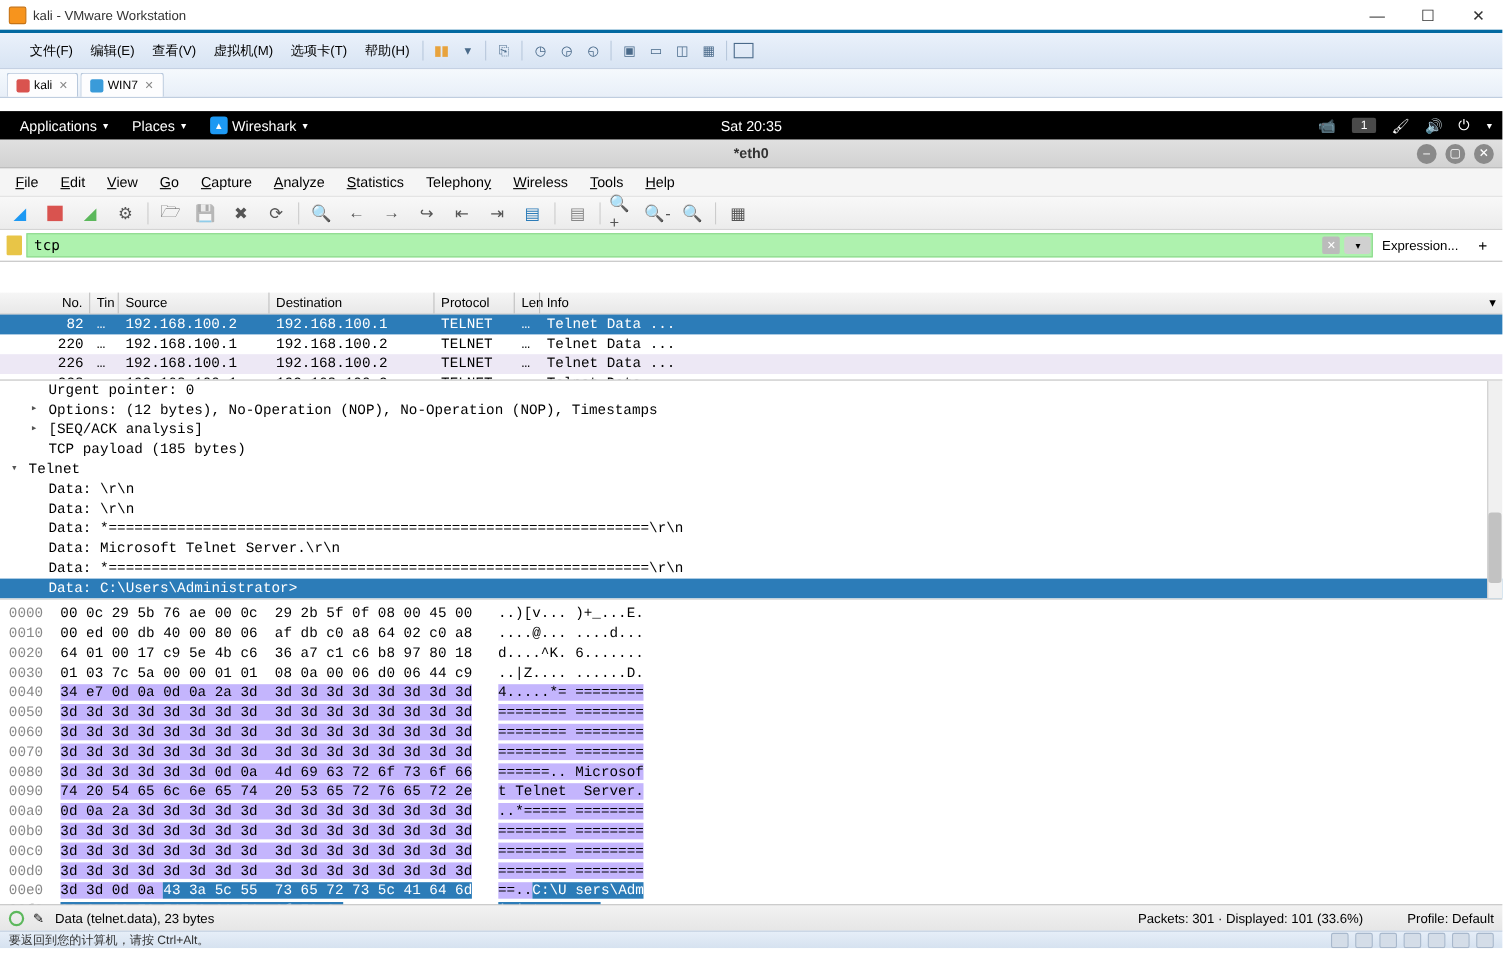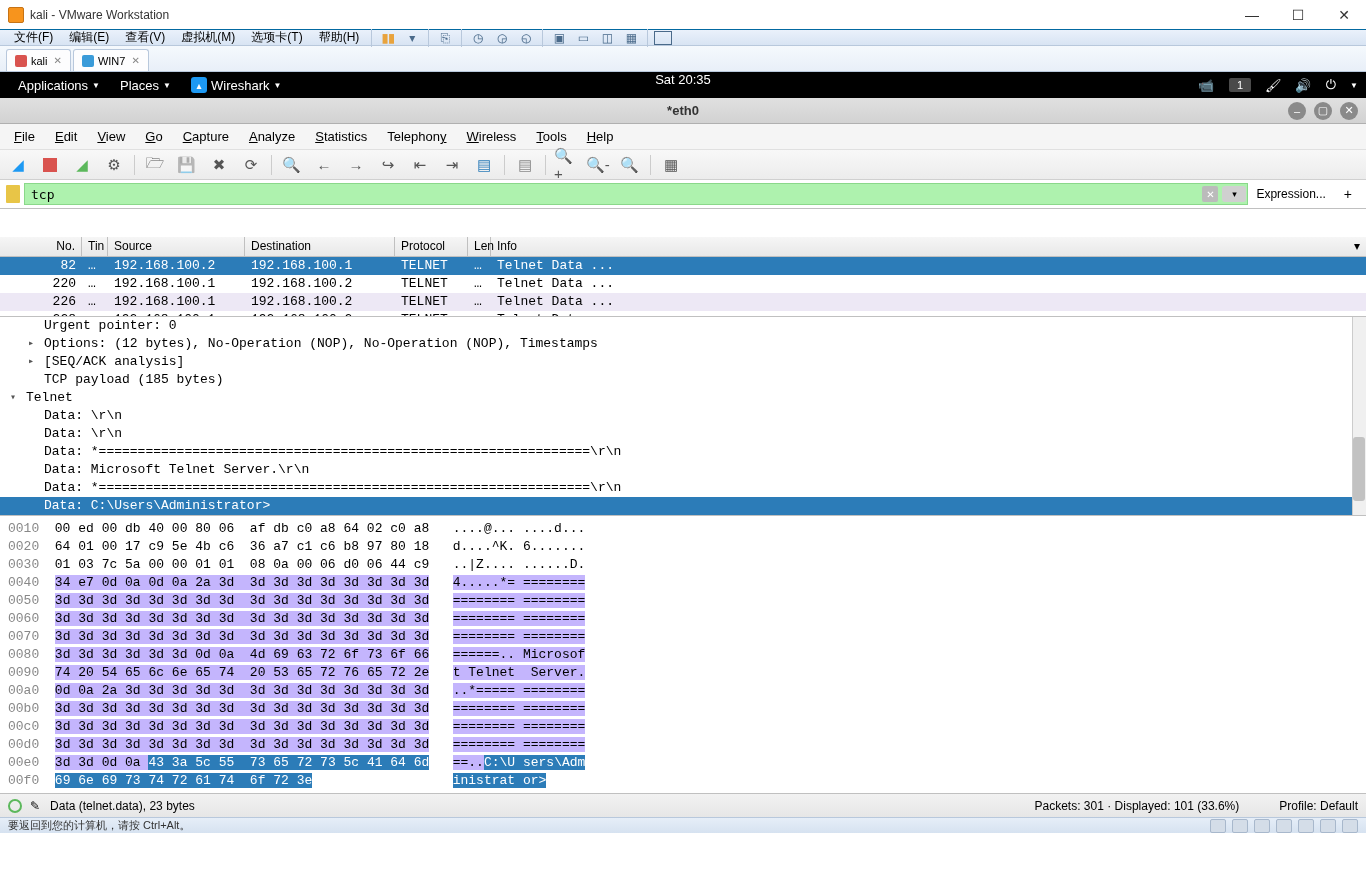--- a/index.html
+++ b/index.html
@@ -1,39 +1,39 @@
 <!DOCTYPE html>
 <html><head>
 <meta charset="utf-8">
 <style>
 * { margin: 0; padding: 0; box-sizing: border-box; }
 body { font-family: "Microsoft YaHei", Arial, sans-serif; font-size: 12px; background: #fff; overflow: hidden; }
 
 
-.vmware-title { height: 30px; background: #fff; border-bottom: 1px solid #0369a1; display: flex; align-items: center; padding: 0 8px; }
+.vmware-title { height: 30px; background: #fff; border-bottom: 3px solid #0369a1; display: flex; align-items: center; padding: 0 8px; }
 .vmware-title .vm-icon { width: 16px; height: 16px; background: #f7941d; border-radius: 2px; margin-right: 6px; border: 1px solid #c67315; }
 .vmware-title .title-text { flex: 1; color: #333; }
 .vmware-title .win-controls { display: flex; gap: 18px; }
 .vmware-title .win-btn { width: 28px; height: 20px; display: flex; align-items: center; justify-content: center; cursor: pointer; color: #333; font-size: 14px; }
 
 
-.vmware-menu { height: 16px; background: linear-gradient(#eaf1fb, #d8e4f3); border-bottom: 1px solid #b8c8dc; display: flex; align-items: center; padding: 0 6px; font-size: 12px; }
+.vmware-menu { height: 33px; background: linear-gradient(#eaf1fb, #d8e4f3); border-bottom: 1px solid #b8c8dc; display: flex; align-items: center; padding: 0 19px; font-size: 12px; }
 .vmware-menu .menu-item { padding: 2px 8px; cursor: pointer; }
 .vmware-menu .sep { width: 1px; height: 18px; background: #b8c8dc; margin: 0 4px; }
 .vmware-menu .tb-icon { width: 20px; height: 20px; display: flex; align-items: center; justify-content: center; color: #4a6a8a; margin: 0 2px; }
 
 
 .vmware-tabs { height: 26px; background: linear-gradient(#f5f9fd, #e8eff8); border-bottom: 1px solid #b8c8dc; display: flex; align-items: flex-end; padding: 0 6px; }
 .vm-tab { height: 22px; padding: 2px 8px; border: 1px solid #b8c8dc; border-bottom: none; border-radius: 3px 3px 0 0; margin-right: 2px; background: #fdfdfe; display: flex; align-items: center; gap: 4px; font-size: 11px; }
 .vm-tab .tab-icon { width: 12px; height: 12px; background: #d9534f; border-radius: 2px; }
 .vm-tab .tab-icon.win { background: #3a9bd9; }
 .vm-tab .close-x { color: #888; font-size: 10px; margin-left: 2px; }
 
 
-.kali-bar { height: 26px; background: #000; color: #fff; display: flex; padding: 0 8px; font-size: 13px; }
+.kali-bar { height: 26px; background: #000; color: #fff; display: flex; align-items: center; padding: 0 8px; font-size: 13px; margin-top: 12px; }
 .kali-bar .kali-item { padding: 0 10px; display: flex; align-items: center; gap: 4px; cursor: pointer; }
 .kali-bar .caret { font-size: 8px; }
 .kali-bar .shark { width: 16px; height: 16px; background: #1d99f3; border-radius: 3px; display: flex; align-items: center; justify-content: center; color: #fff; font-size: 10px; }
 .kali-bar .kali-center { position: absolute; left: 50%; transform: translateX(-50%); font-size: 13px; }
 .kali-bar .kali-right { margin-left: auto; display: flex; gap: 14px; align-items: center; }
 .kali-bar .badge { background: #4a4a4a; padding: 1px 8px; border-radius: 2px; font-size: 11px; }
 
 
 .ws-title { height: 26px; background: linear-gradient(#e0e0e0, #d2d2d2); display: flex; align-items: center; justify-content: center; position: relative; border-bottom: 1px solid #b0b0b0; }
 .ws-title .ws-title-text { font-size: 13px; font-weight: bold; color: #333; }
@@ -311,20 +311,21 @@
       <div class="dline" style="position: relative;"><span>Data: *===============================================================\r\n</span></div>
       <div class="dline selected" style="position: relative;"><span>Data: C:\Users\Administrator&gt;</span></div>
     </div>
   <div class="scrollbar">
     <div class="scroll-thumb"></div>
   </div>
 </div>
 
 <div class="hex">
   <div id="hex-lines">
+      <div class="hline"><span class="offset">0000</span>  00 0c 29 5b 76 ae 00 0c  29 2b 5f 0f 08 00 45 00   ..)[v... )+_...E.</div>
       <div class="hline"><span class="offset">0010</span>  00 ed 00 db 40 00 80 06  af db c0 a8 64 02 c0 a8   ....@... ....d...</div>
       <div class="hline"><span class="offset">0020</span>  64 01 00 17 c9 5e 4b c6  36 a7 c1 c6 b8 97 80 18   d....^K. 6.......</div>
       <div class="hline"><span class="offset">0030</span>  01 03 7c 5a 00 00 01 01  08 0a 00 06 d0 06 44 c9   ..|Z.... ......D.</div>
       <div class="hline"><span class="offset">0040</span>  <span class="hl">34 e7 0d 0a 0d 0a 2a 3d  3d 3d 3d 3d 3d 3d 3d 3d</span>   <span class="hl">4.....*= ========</span></div>
       <div class="hline"><span class="offset">0050</span>  <span class="hl">3d 3d 3d 3d 3d 3d 3d 3d  3d 3d 3d 3d 3d 3d 3d 3d</span>   <span class="hl">======== ========</span></div>
       <div class="hline"><span class="offset">0060</span>  <span class="hl">3d 3d 3d 3d 3d 3d 3d 3d  3d 3d 3d 3d 3d 3d 3d 3d</span>   <span class="hl">======== ========</span></div>
       <div class="hline"><span class="offset">0070</span>  <span class="hl">3d 3d 3d 3d 3d 3d 3d 3d  3d 3d 3d 3d 3d 3d 3d 3d</span>   <span class="hl">======== ========</span></div>
       <div class="hline"><span class="offset">0080</span>  <span class="hl">3d 3d 3d 3d 3d 3d 0d 0a  4d 69 63 72 6f 73 6f 66</span>   <span class="hl">======.. Microsof</span></div>
       <div class="hline"><span class="offset">0090</span>  <span class="hl">74 20 54 65 6c 6e 65 74  20 53 65 72 76 65 72 2e</span>   <span class="hl">t Telnet  Server.</span></div>
       <div class="hline"><span class="offset">00a0</span>  <span class="hl">0d 0a 2a 3d 3d 3d 3d 3d  3d 3d 3d 3d 3d 3d 3d 3d</span>   <span class="hl">..*===== ========</span></div>

